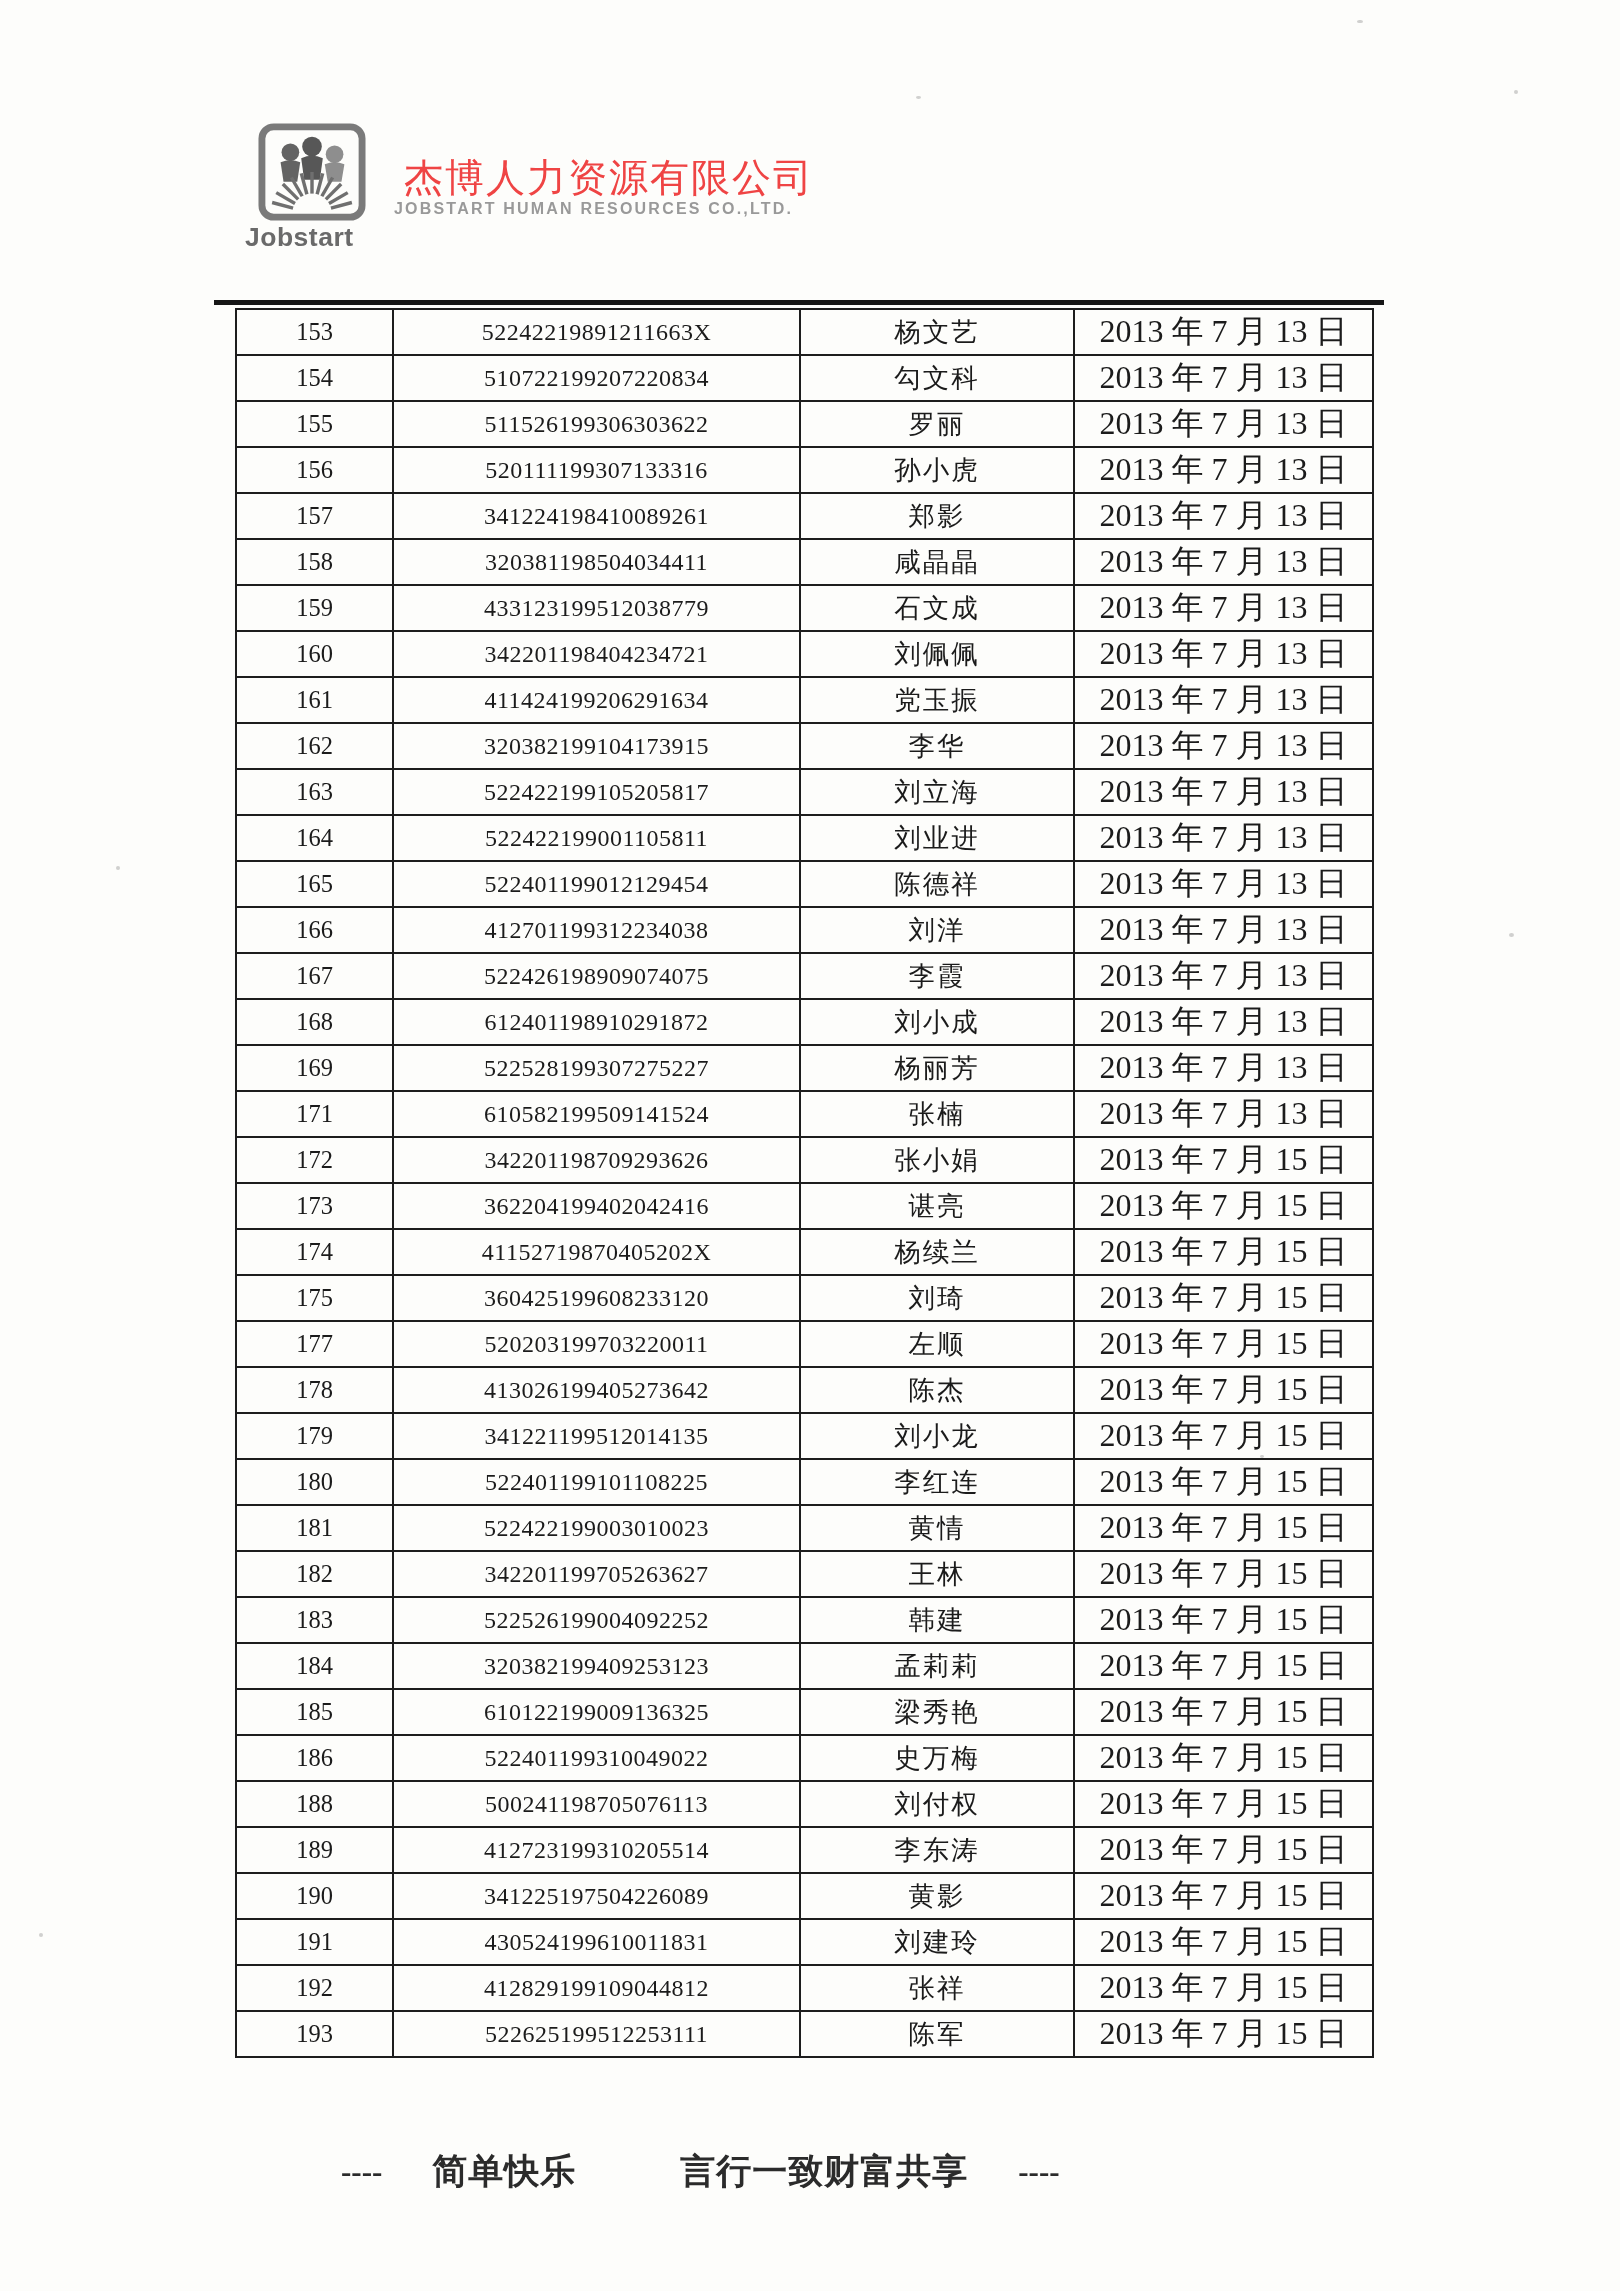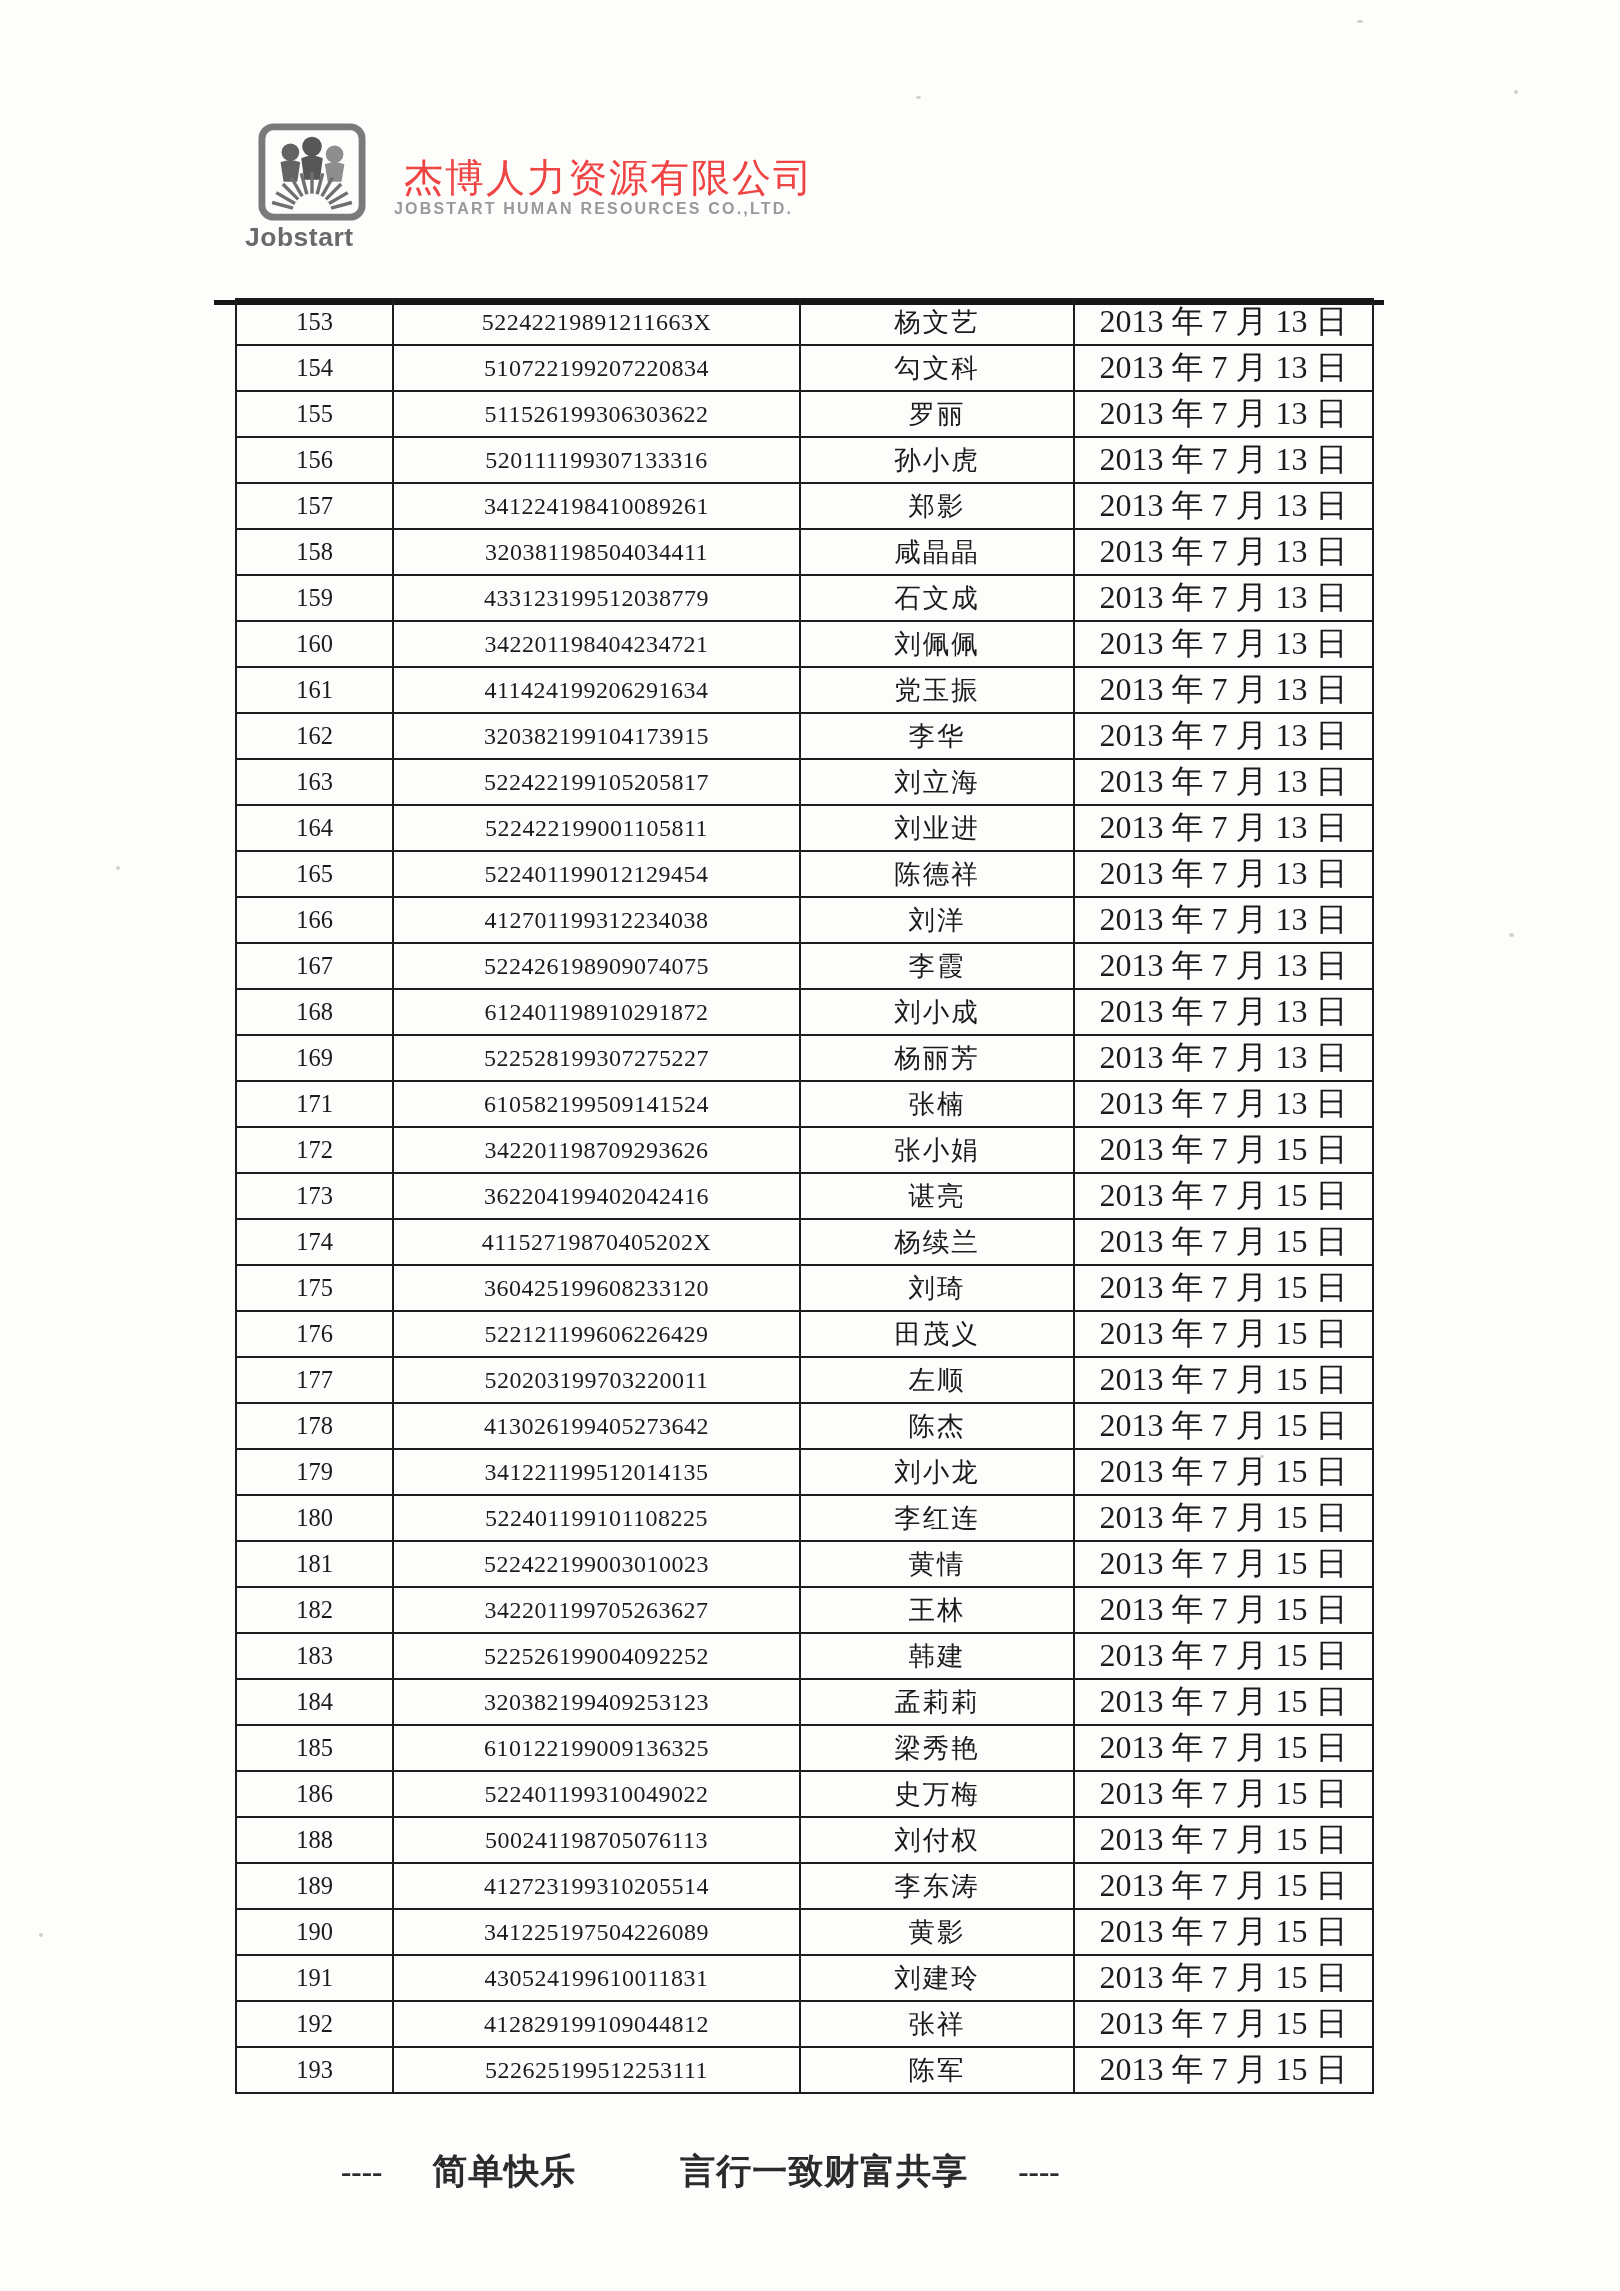--- a/index.html
+++ b/index.html
@@ -33,21 +33,21 @@
   }
   .company-en{
     position:absolute;left:394px;top:200px;
     font-family:"Liberation Sans","DejaVu Sans",sans-serif;
     font-size:16px;font-weight:600;letter-spacing:2.2px;color:var(--company-en-gray);
   }
   
   .top-rule{position:absolute;left:214px;top:300px;width:1170px;height:4.9px;background:#161616;}
   
   table.roster{
-    position:absolute;left:235px;top:298px;width:1137px;
+    position:absolute;left:235px;top:308px;width:1137px;
     border-collapse:collapse;table-layout:fixed;
   }
   table.roster tr{height:44px;}
   table.roster td{
     border:2px solid var(--table-border);
     text-align:center;vertical-align:middle;padding:0;
     color:var(--ink);
   }
   td.c-num{font-size:24.5px;}
   td.c-id{font-size:24px;letter-spacing:0.5px;border-radius:9px;}
@@ -242,26 +242,20 @@
       <td class="c-name">杨续兰</td>
       <td class="c-date">2013 年 7 月 15 日</td>
     </tr>
         <tr>
       <td class="c-num">175</td>
       <td class="c-id">360425199608233120</td>
       <td class="c-name">刘琦</td>
       <td class="c-date">2013 年 7 月 15 日</td>
     </tr>
         <tr>
-      <td class="c-num">176</td>
-      <td class="c-id">522121199606226429</td>
-      <td class="c-name">田茂义</td>
-      <td class="c-date">2013 年 7 月 15 日</td>
-    </tr>
-        <tr>
       <td class="c-num">177</td>
       <td class="c-id">520203199703220011</td>
       <td class="c-name">左顺</td>
       <td class="c-date">2013 年 7 月 15 日</td>
     </tr>
         <tr>
       <td class="c-num">178</td>
       <td class="c-id">413026199405273642</td>
       <td class="c-name">陈杰</td>
       <td class="c-date">2013 年 7 月 15 日</td>

